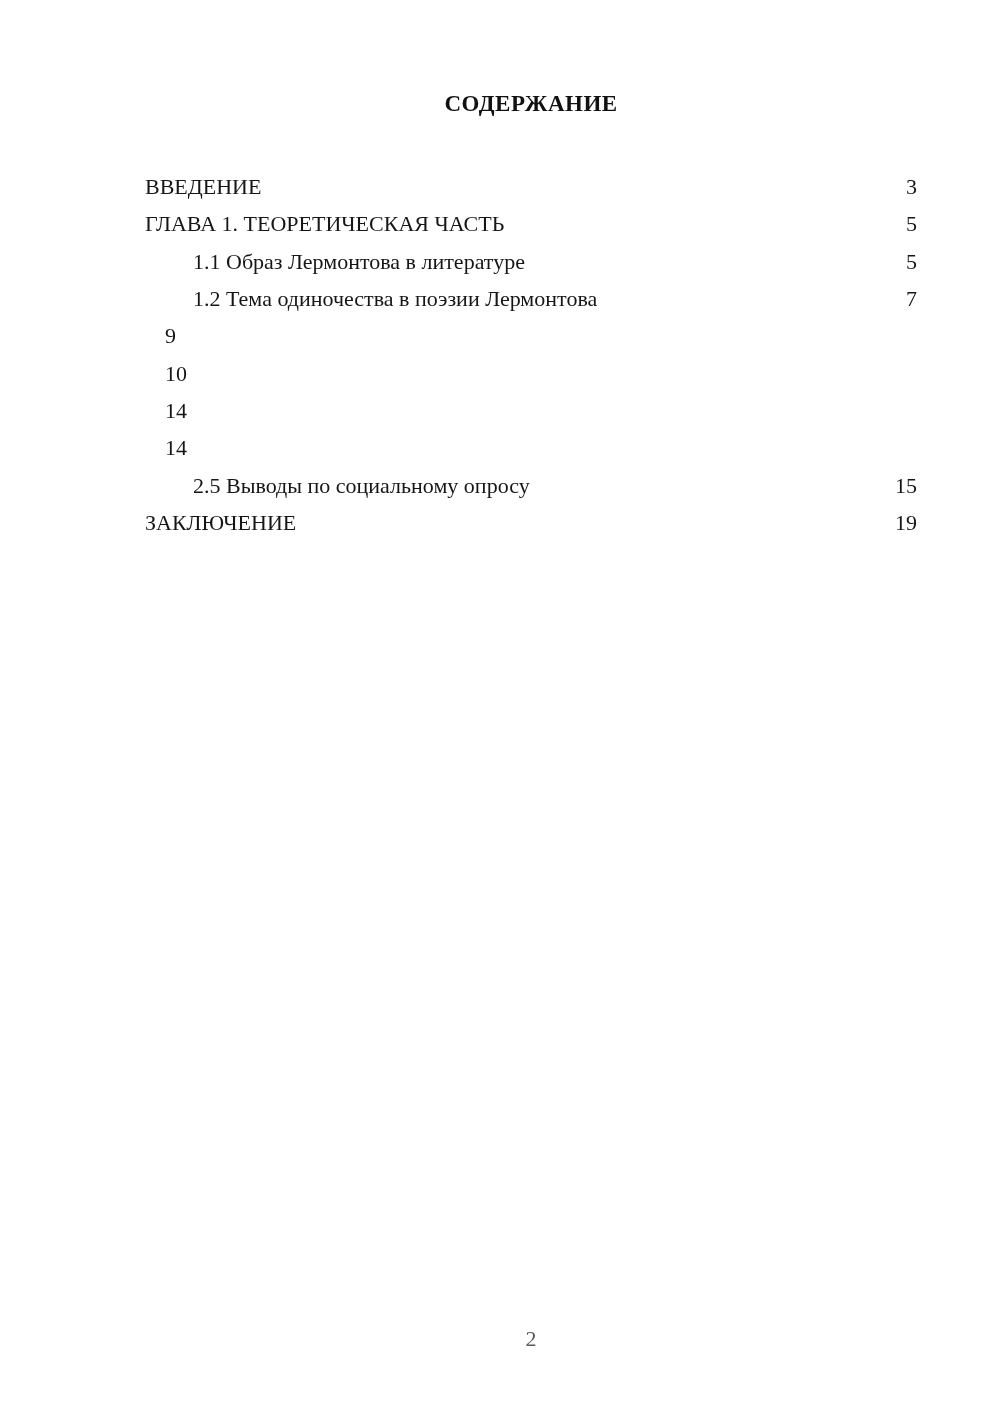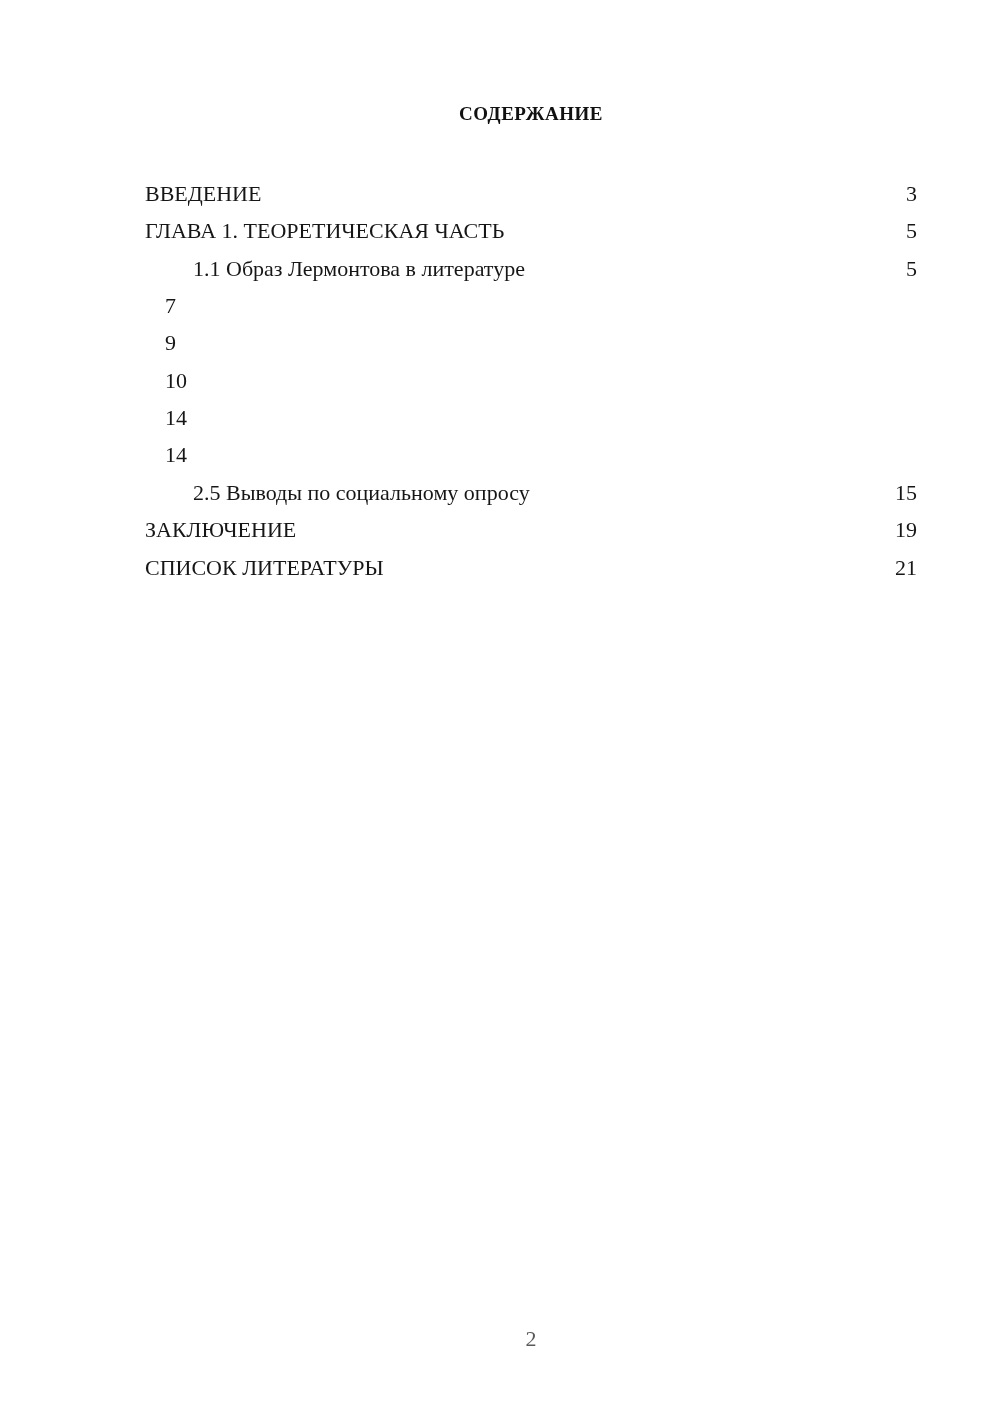--- a/index.html
+++ b/index.html
@@ -15,24 +15,24 @@
     color: #161616;
     overflow: hidden;
   }
   .page {
     position: absolute;
     top: 0;
     left: 145px;
     right: 83px;
   }
   .doc-title {
-    margin: 12px;
+    margin: 0;
     padding-top: 90px;
     text-align: center;
-    font-size: 19px;
+    font-size: 23px;
     font-weight: bold;
     letter-spacing: 0.5px;
     line-height: 1.25;
     color: #111111;
   }
   .toc {
     margin-top: 49px;
   }
   .toc-row {
     display: flex;
@@ -83,20 +83,21 @@
       <span class="toc-label">ГЛАВА 1. ТЕОРЕТИЧЕСКАЯ ЧАСТЬ</span>
       <span class="toc-page">5</span>
     </div>
 
     <div class="toc-row lvl1">
       <span class="toc-label">1.1 Образ Лермонтова в литературе</span>
       <span class="toc-page">5</span>
     </div>
 
     <div class="toc-row lvl1">
+      <span class="toc-label">1.2 Тема одиночества в поэзии Лермонтова</span>
       <span class="toc-page">7</span>
     </div>
 
     <div class="toc-row lvl1">
       <span class="toc-page">9</span>
     </div>
 
     <div class="toc-row lvl1">
       <span class="toc-page">10</span>
     </div>
@@ -112,21 +113,17 @@
     <div class="toc-row lvl1">
       <span class="toc-label">2.5 Выводы по социальному опросу</span>
       <span class="toc-page">15</span>
     </div>
 
     <div class="toc-row">
       <span class="toc-label">ЗАКЛЮЧЕНИЕ</span>
       <span class="toc-page">19</span>
     </div>
 
-    <div class="toc-row">
-      <span class="toc-label">СПИСОК ЛИТЕРАТУРЫ</span>
-      <span class="toc-page">21</span>
-    </div>
 
   </div>
 </div>
 
 <div class="page-footer">2</div>
 
 </body></html>

